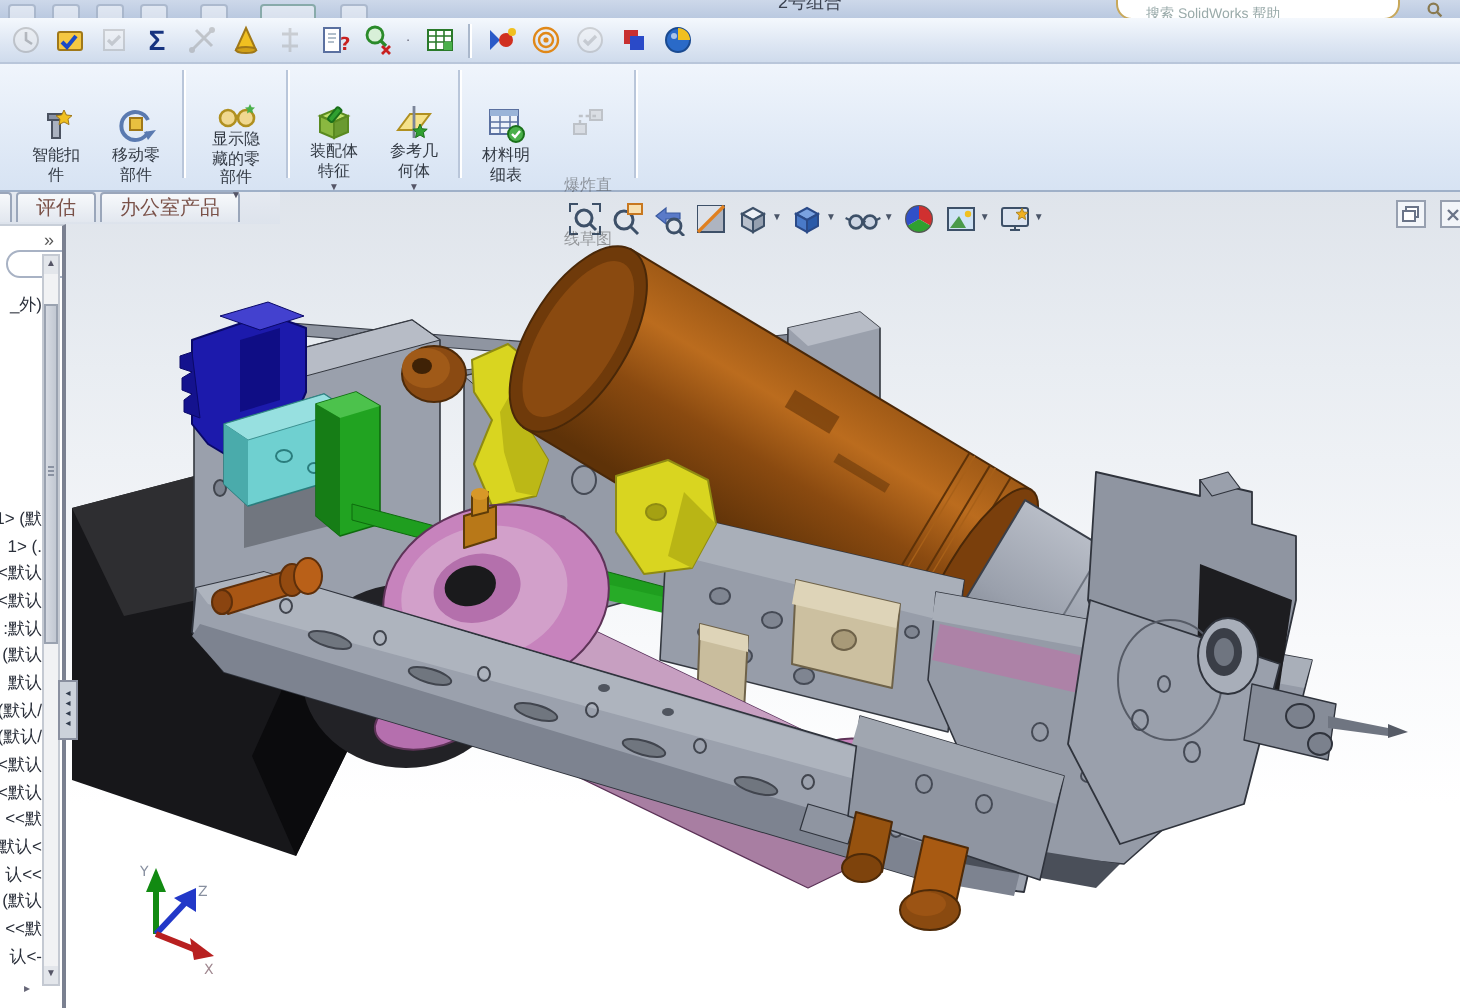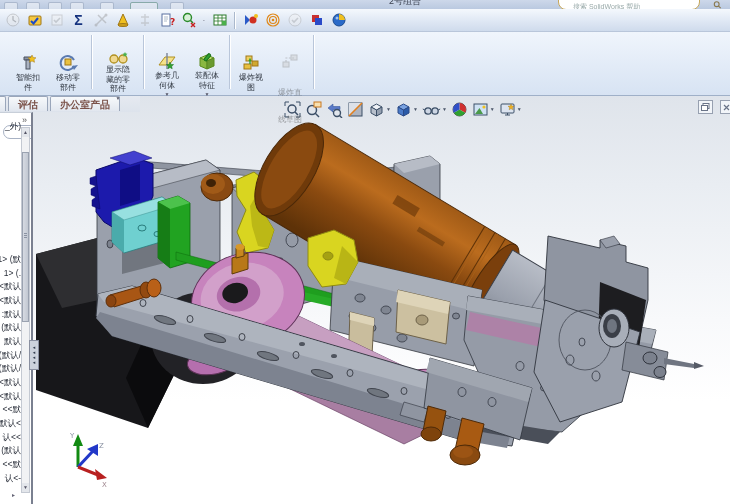--- a/index.html
+++ b/index.html
@@ -31,21 +31,21 @@
     border-bottom:1px solid #9fb0c8;display:flex;align-items:flex-start;z-index:9;}
   .rbtn{height:61px;display:flex;flex-direction:column;align-items:center;justify-content:flex-start;
     padding-top:19px;box-sizing:border-box;flex:0 0 auto;}
   .rbtn .ric{height:22px;display:flex;align-items:center;justify-content:center;}
   .rlab{font-size:8px;line-height:9.5px;color:#333a44;text-align:center;white-space:nowrap;}
   .rdrop{font-size:5px;color:#556;line-height:6px;margin-top:1px;}
   .rbtn.dis{opacity:.45;filter:grayscale(1);gap:17px;}
   .rsep{width:1px;height:54px;background:#b9c6da;border-right:1px solid #fff;margin:3px 2px 0 2px;flex:0 0 auto;}
   #btn-partial{width:9px;overflow:hidden;align-items:flex-start;}
   
-  #tabstrip{left:0;top:95px;width:730px;height:17px;background:linear-gradient(#e6eaf1,#dde3ec);z-index:6;font-weight:bold;}
+  #tabstrip{left:0;top:95px;width:730px;height:17px;background:linear-gradient(#e6eaf1,#dde3ec);z-index:6;}
   .cmtab{position:absolute;top:1px;height:15px;padding:0 9px;line-height:15px;font-size:10px;color:#7a5148;
     background:linear-gradient(#f7f9fb,#e2e7ef);border:1px solid #9aa6ba;border-bottom:none;
     border-radius:2px 2px 0 0;box-sizing:border-box;}
   #tab-sliver{left:-6px;width:12px;padding:0;}
   
   #viewport{left:0;top:95px;width:730px;height:409px;
     background:linear-gradient(#dfe4eb 0%,#e9edf2 22%,#f8f9fb 55%,#ffffff 75%,#ffffff 100%);z-index:1;}
   #modelsvg{position:absolute;left:0;top:0;width:730px;height:504px;z-index:2;pointer-events:none;}
   
   #headsup{left:284px;top:97px;height:24px;display:flex;align-items:center;gap:4px;z-index:5;}
@@ -231,55 +231,55 @@
       </span>
     <span class="rlab">显示隐</span>
     <span class="rlab">藏的零</span>
     <span class="rlab">部件</span>
     <span class="rdrop">▼</span>
   </div>
   <div class="rsep"></div>
   <div class="rbtn" style="width:40px">
     <span class="ric">
         <svg width="20" height="20" viewBox="0 0 20 20">
-          <polygon points="2,14 8,6 18,6 12,14" fill="#f5e28a" stroke="#b09020"></polygon>
-          <line x1="10" y1="2" x2="10" y2="18" stroke="#7a8498" stroke-width="1.4"></line>
-          <polygon points="13,11 14,13.4 16.6,13.6 14.7,15.3 15.2,17.8 13,16.5 10.8,17.8 11.3,15.3 9.4,13.6 12,13.4" fill="#30a030" stroke="#1a701a" stroke-width="0.5"></polygon>
-        </svg>
-      </span>
-    <span class="rlab">参考几</span>
-    <span class="rlab">何体</span>
-    <span class="rdrop">▼</span>
-  </div>
-  <div class="rbtn" style="width:40px">
-    <span class="ric">
-        <svg width="20" height="20" viewBox="0 0 20 20">
           <polygon points="3,7 10,4 17,7 10,10" fill="#bce06a" stroke="#5a8a20"></polygon>
           <polygon points="3,7 10,10 10,18 3,15" fill="#8ab840" stroke="#5a8a20"></polygon>
           <polygon points="17,7 10,10 10,18 17,15" fill="#6a9a30" stroke="#5a8a20"></polygon>
           <rect x="9" y="2" width="3" height="8" rx="1" fill="#30a030" stroke="#1a701a" transform="rotate(40 10 6)"></rect>
         </svg>
       </span>
     <span class="rlab">装配体</span>
     <span class="rlab">特征</span>
     <span class="rdrop">▼</span>
   </div>
-  <div class="rsep"></div>
-  <div class="rbtn" style="width:36px">
+  <div class="rbtn" style="width:40px">
     <span class="ric">
         <svg width="20" height="20" viewBox="0 0 20 20">
-          <rect x="3" y="12" width="7" height="5" fill="#e8c040" stroke="#a07818"></rect>
-          <rect x="11" y="9" width="6" height="5" fill="#d0a830" stroke="#a07818"></rect>
-          <rect x="5" y="4" width="6" height="5" fill="#f0d060" stroke="#a07818"></rect>
-          <line x1="9" y1="12" x2="9" y2="9" stroke="#30a030" stroke-width="1.4"></line>
-          <polygon points="7.5,9 10.5,9 9,5.5" fill="#30a030"></polygon>
+          <polygon points="2,14 8,6 18,6 12,14" fill="#f5e28a" stroke="#b09020"></polygon>
+          <line x1="10" y1="2" x2="10" y2="18" stroke="#7a8498" stroke-width="1.4"></line>
+          <polygon points="13,11 14,13.4 16.6,13.6 14.7,15.3 15.2,17.8 13,16.5 10.8,17.8 11.3,15.3 9.4,13.6 12,13.4" fill="#30a030" stroke="#1a701a" stroke-width="0.5"></polygon>
         </svg>
       </span>
-    <span class="rlab">爆炸视</span>
-    <span class="rlab">图</span>
+    <span class="rlab">参考几</span>
+    <span class="rlab">何体</span>
+    <span class="rdrop">▼</span>
+  </div>
+  <div class="rsep"></div>
+  <div class="rbtn" style="width:40px">
+    <span class="ric">
+        <svg width="20" height="20" viewBox="0 0 20 20">
+          <rect x="2" y="3" width="14" height="12" fill="#eef3fa" stroke="#5a70a0"></rect>
+          <rect x="2" y="3" width="14" height="3" fill="#9ab4d8"></rect>
+          <path d="M2 9h14M2 12h14M7 6v9M12 6v9" stroke="#5a70a0" stroke-width="0.7"></path>
+          <circle cx="15" cy="15" r="4" fill="#4ab04a" stroke="#1a701a"></circle>
+          <path d="M13 15l1.5 1.5 2.5-3" stroke="#fff" stroke-width="1.2" fill="none"></path>
+        </svg>
+      </span>
+    <span class="rlab">材料明</span>
+    <span class="rlab">细表</span>
   </div>
   <div class="rbtn dis" style="width:42px">
     <span class="ric">
         <svg width="20" height="20" viewBox="0 0 20 20">
           <rect x="3" y="11" width="6" height="5" fill="#c8ccd4" stroke="#8a90a0"></rect>
           <rect x="11" y="4" width="6" height="5" fill="#c8ccd4" stroke="#8a90a0"></rect>
           <path d="M6 11V7h8" stroke="#8a90a0" stroke-width="1.2" stroke-dasharray="2 1.4" fill="none"></path>
         </svg>
       </span>
     <span class="rlab">爆炸直</span>
@@ -596,21 +596,21 @@
 
 <div class="abs" id="tabstrip" style="width:140px">
   <span class="cmtab" id="tab-sliver"></span>
   <span class="cmtab" style="left:8px">评估</span>
   <span class="cmtab" style="left:50px">办公室产品</span>
 </div>
 
 <div class="abs" id="panel">
   <span id="panel-chevron">»</span>
   <span id="panel-box"></span>
-  <span class="treeline" style="top:8px">_外)</span>
+  <span class="treeline" style="top:34px">_外)</span>
   <span class="treeline" style="top:141px">1&gt; (默</span>
   <span class="treeline" style="top:155px">1&gt; (.</span>
   <span class="treeline" style="top:168px">&lt;默认</span>
   <span class="treeline" style="top:182px">&lt;默认</span>
   <span class="treeline" style="top:196px">:默认</span>
   <span class="treeline" style="top:209px">(默认</span>
   <span class="treeline" style="top:223px">默认</span>
   <span class="treeline" style="top:237px">(默认/</span>
   <span class="treeline" style="top:250px">(默认/</span>
   <span class="treeline" style="top:264px">&lt;默认</span>

